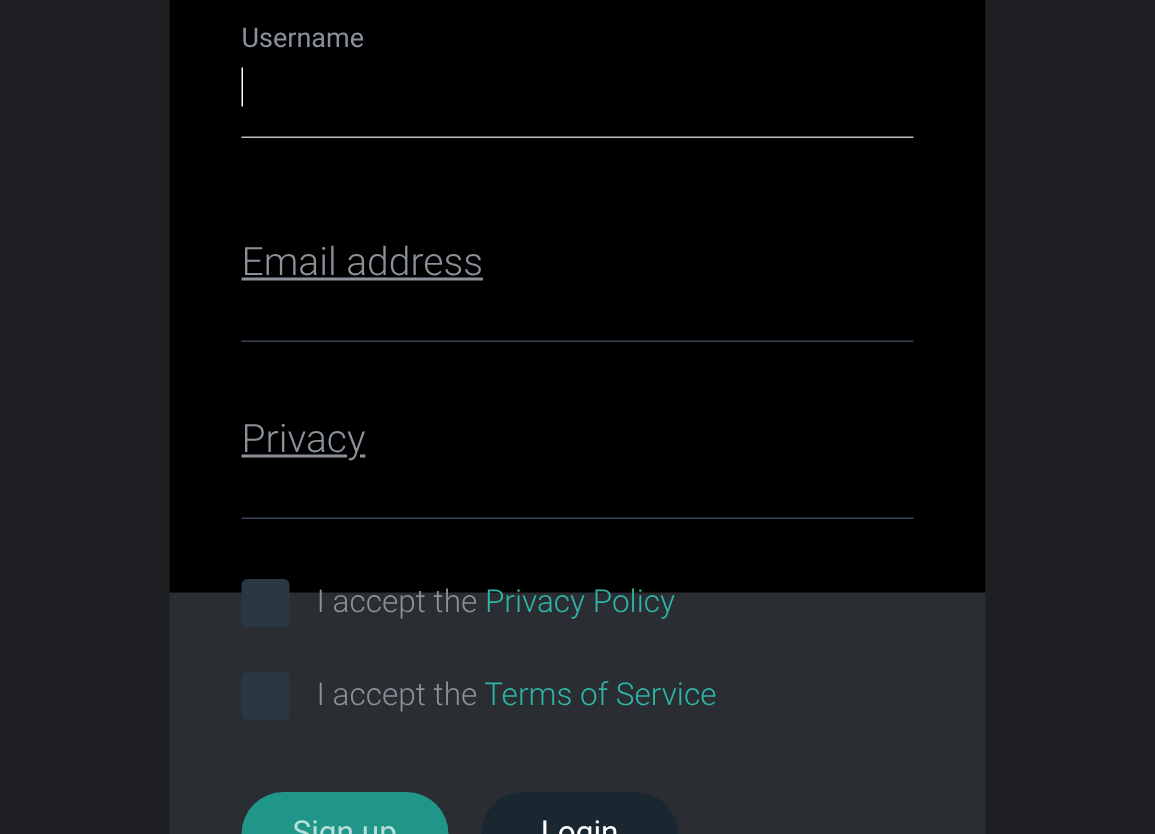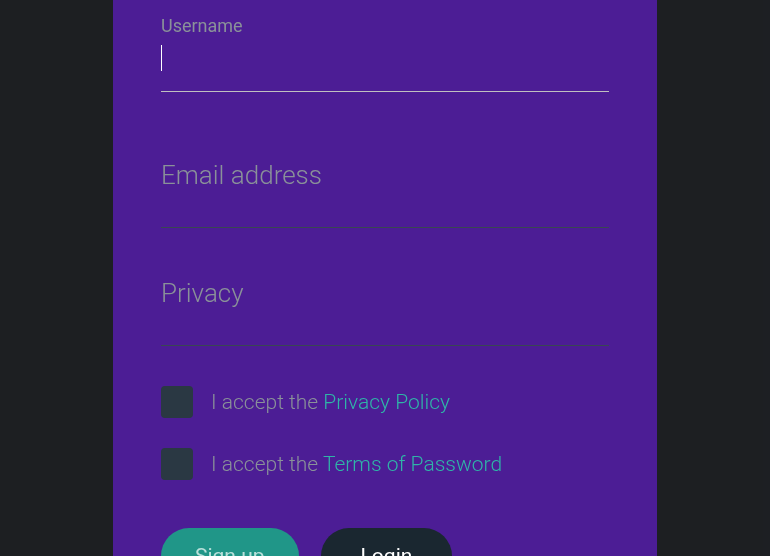--- a/index.html
+++ b/index.html
@@ -21,35 +21,36 @@
       position: absolute;
       top: 0;
       height: 556px;
       width: 113px;
       background: rgba(0,0,0,0.3);
     }
     .overlay-left { left: 0; }
     .overlay-right { right: 0; }
     .modal {
       width: 544px;
-      height: 556px;
-      background: #4c1d95;
+      height: 395px;
+      background: #000000;
       padding: 15px 48px 16px 48px;
       position: relative;
     }
     .field-group {
       margin-bottom: 58px;
       position: relative;
     }
     .field-label {
       color: #8a9199;
       font-size: 26px;
       font-weight: 300;
       display: block;
       position: relative;
+      text-decoration: underline;
     }
     .field-label-small {
       color: #8a9199;
       font-size: 18px;
       font-weight: 400;
       margin-bottom: 8px;
       display: block;
     }
     .field-input {
       width: 100%;
@@ -163,21 +164,21 @@
   <div class="checkbox-group">
     <div class="checkbox"></div>
     <span class="checkbox-label">
       <span>I accept the </span><span class="link">Privacy Policy</span>
     </span>
   </div>
 
   <div class="checkbox-group">
     <div class="checkbox"></div>
     <span class="checkbox-label">
-      <span>I accept the </span><span class="link">Terms of Password</span>
+      <span>I accept the </span><span class="link">Terms of Service</span>
     </span>
   </div>
 
   <div class="button-row">
     <button class="btn btn-primary">Sign up</button>
     <button class="btn btn-secondary">Login</button>
   </div>
 
 </div>
 

